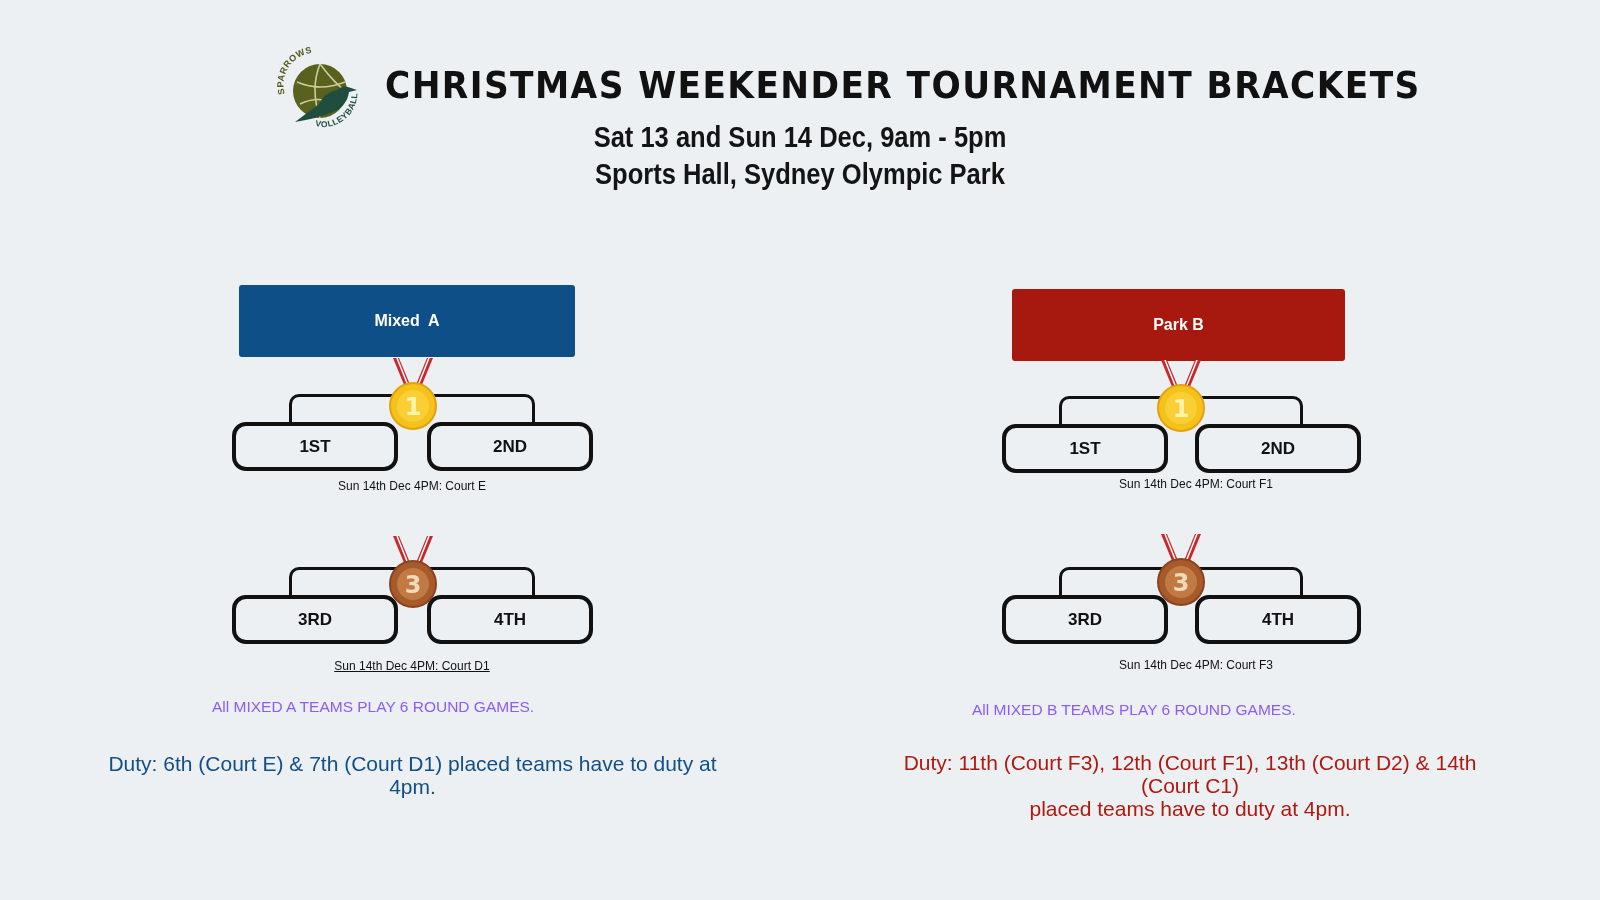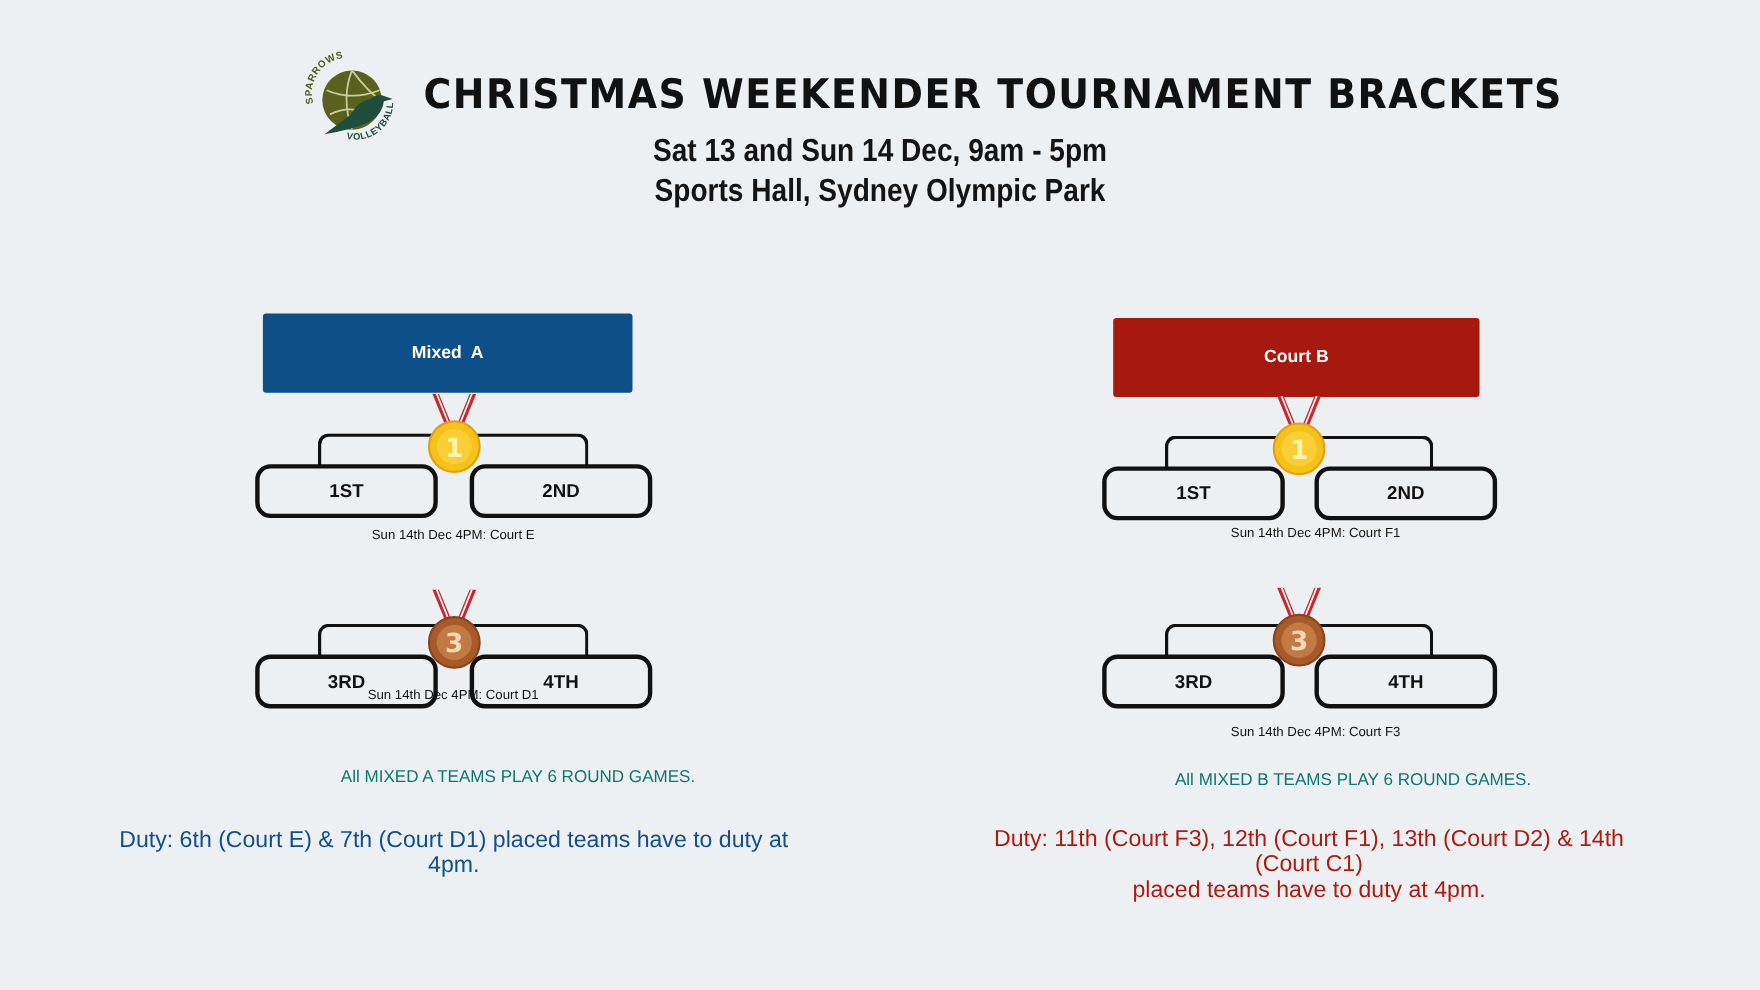--- a/index.html
+++ b/index.html
@@ -40,21 +40,21 @@
     .bracket-connector {
       border: 3px solid #111; border-bottom: none;
       border-radius: 10px 10px 0 0; box-sizing: border-box;
     }
     .slot {
       border: 4px solid #111; border-radius: 14px; background: #edf0f3;
       box-sizing: border-box; display: flex; align-items: center; justify-content: center;
       font-weight: bold; font-size: 17px; color: #111;
     }
     .match-info { font-size: 12px; color: #111; text-align: center; white-space: nowrap; }
-    .note { font-size: 15.5px; color: #0f766e; text-align: right; white-space: nowrap; }
+    .note { font-size: 15.5px; color: #8b5cf6; text-align: left; white-space: nowrap; }
     .duty { font-size: 21px; text-align: center; line-height: 23px; }
     .duty-a { color: #124f86; }
     .duty-b { color: #ae1a10; }
     svg { display: block; }
   </style>
 </head>
 <body>
 
 <div class="abs logo">
   <svg width="90" height="88" viewBox="0 0 90 88">
@@ -109,26 +109,26 @@
   <svg width="56" height="74" viewBox="0 0 56 74">
     <path d="M8 0 L22 34 L28 34 L14 0 Z" fill="#c8282b"></path>
       <path d="M12 0 L24 30" stroke="#fff" stroke-width="1.5"></path>
     <path d="M48 0 L34 34 L28 34 L42 0 Z" fill="#c8282b"></path>
       <path d="M44 0 L32 30" stroke="#fff" stroke-width="1.5"></path>
     <circle cx="28" cy="48" r="23" fill="#a85a2a" stroke="#8a4420" stroke-width="2"></circle>
     <circle cx="28" cy="48" r="16" fill="#c27a44"></circle>
     <text x="28" y="57" text-anchor="middle" font-size="24" font-weight="bold" fill="#f2d9b8" font-family="DejaVu Sans, sans-serif">3</text>
   </svg>
 </div>
-<div class="abs match-info" style="left:212px; top:624px; width:400px;">Sun 14th Dec 4PM: Court D1</div>
+<div class="abs match-info" style="left:212px; top:659px; width:400px;text-decoration:underline;">Sun 14th Dec 4PM: Court D1</div>
 <div class="abs note" style="left:212px; top:698px; width:420px;">All MIXED A TEAMS PLAY 6 ROUND GAMES.</div>
 <div class="abs duty duty-a" style="left:100px; top:752px; width:625px;">Duty: 6th (Court E) &amp; 7th (Court D1) placed teams have to duty at 4pm.</div>
 
 <div class="abs division-banner banner-b">
-  <span>Court B</span>
+  <span>Park B</span>
 </div>
 
 <div class="abs bracket-connector" style="left:1059px; top:396px; width:244px; height:30px;"></div>
 <div class="abs slot" style="left:1002px; top:424px; width:166px; height:49px;">
     <span>1ST</span>
   </div>
 <div class="abs slot" style="left:1195px; top:424px; width:166px; height:49px;">
     <span>2ND</span>
   </div>
 <div class="abs" style="left:1153px; top:360px;">

